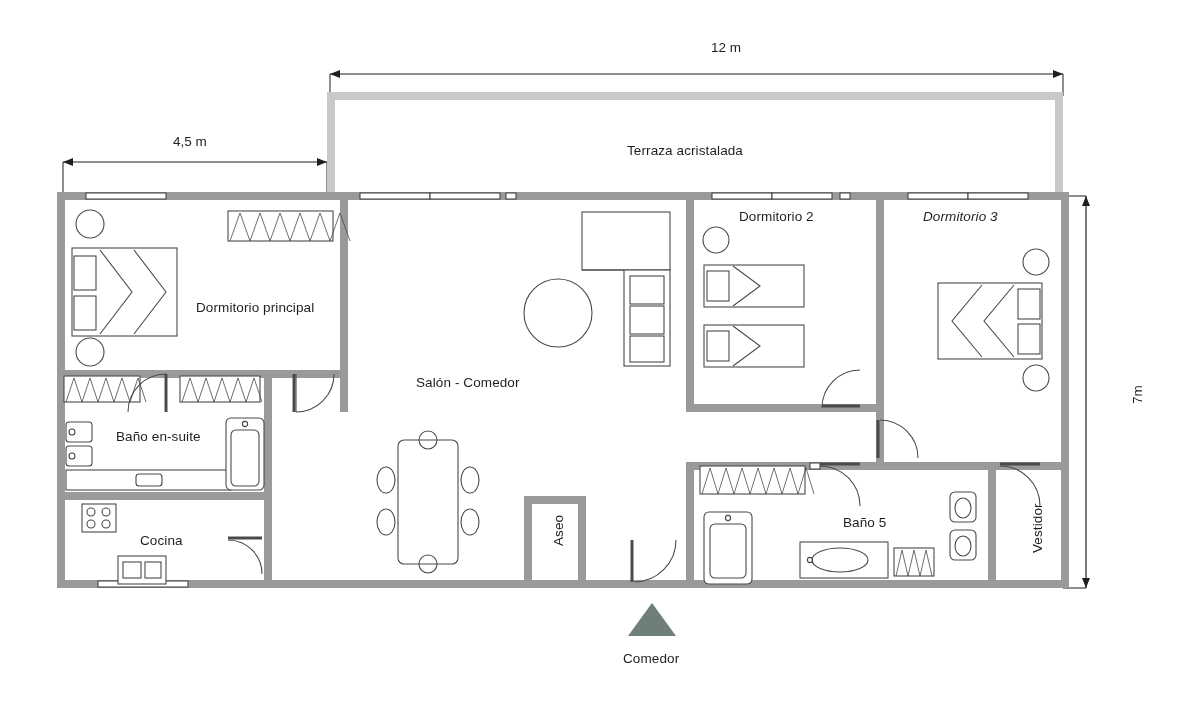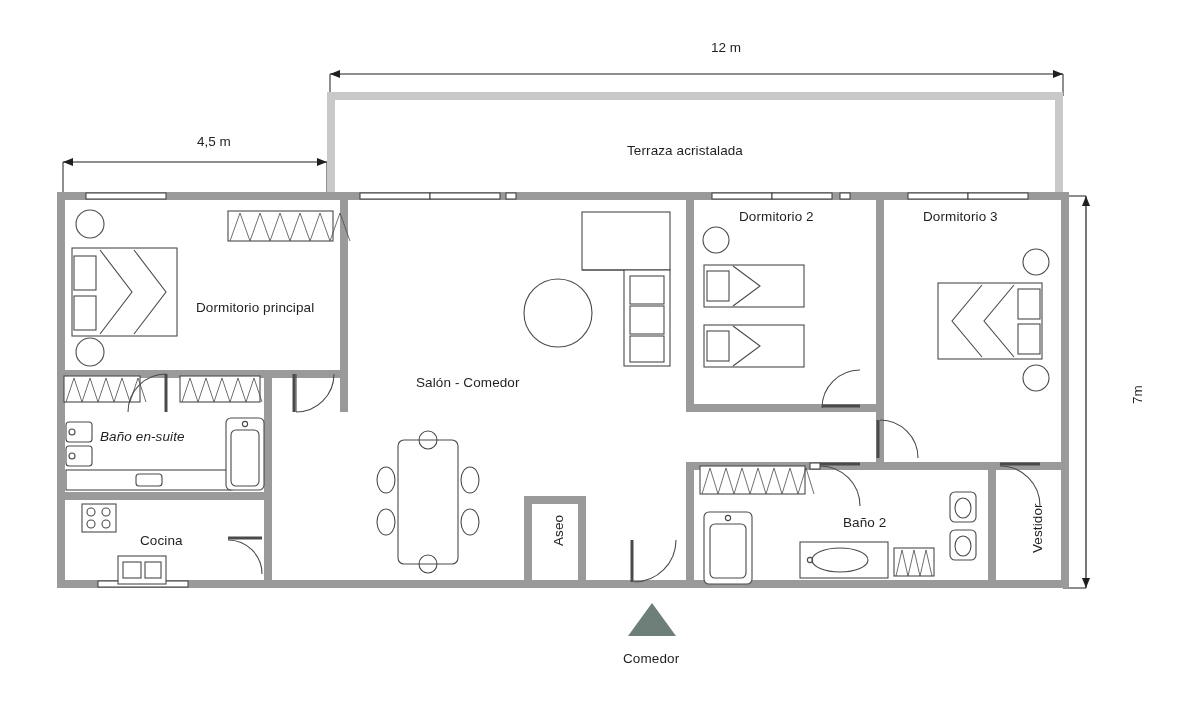--- a/index.html
+++ b/index.html
@@ -276,29 +276,29 @@
         <line x1="632" y1="540" x2="632" y2="582" stroke-width="3"></line>
       </g>
 
       <g>
         <path d="M652,603 L676,636 L628,636 Z" fill="#6d7f78"></path>
       </g>
     </svg>
   </div>
 
   <div class="dim-lbl" style="left:680px; top:40px;margin-left:31px;">12 m</div>
-  <div class="dim-lbl" style="left:173px; top:134px;margin-left:24px;">4,5 m</div>
+  <div class="dim-lbl" style="left:173px; top:134px;">4,5 m</div>
   <div class="lbl rot" style="left:1130px; top:404px;">7m</div>
 
   <div class="lbl" style="left:627px; top:143px;">Terraza acristalada</div>
   <div class="lbl" style="left:196px; top:300px;">Dormitorio principal</div>
-  <div class="lbl" style="left:100px; top:429px;font-style:italic;">Baño en-suite</div>
+  <div class="lbl" style="left:116px; top:429px;">Baño en-suite</div>
   <div class="lbl" style="left:140px; top:533px;">Cocina</div>
   <div class="lbl" style="left:400px; top:375px;margin-left:16px;">Salón - Comedor</div>
   <div class="lbl rot" style="left:551px; top:546px;">Aseo</div>
   <div class="lbl" style="left:739px; top:209px;">Dormitorio 2</div>
-  <div class="lbl" style="left:923px; top:209px;">Dormitorio 3</div>
-  <div class="lbl" style="left:843px; top:515px;">Baño 2</div>
+  <div class="lbl" style="left:923px; top:209px;font-style:italic;">Dormitorio 3</div>
+  <div class="lbl" style="left:843px; top:515px;">Baño 5</div>
   <div class="lbl rot" style="left:1030px; top:553px;">Vestidor</div>
 
   <div class="lbl" style="left:623px; top:651px;">Comedor</div>
 
 </div>
 
 </body></html>

